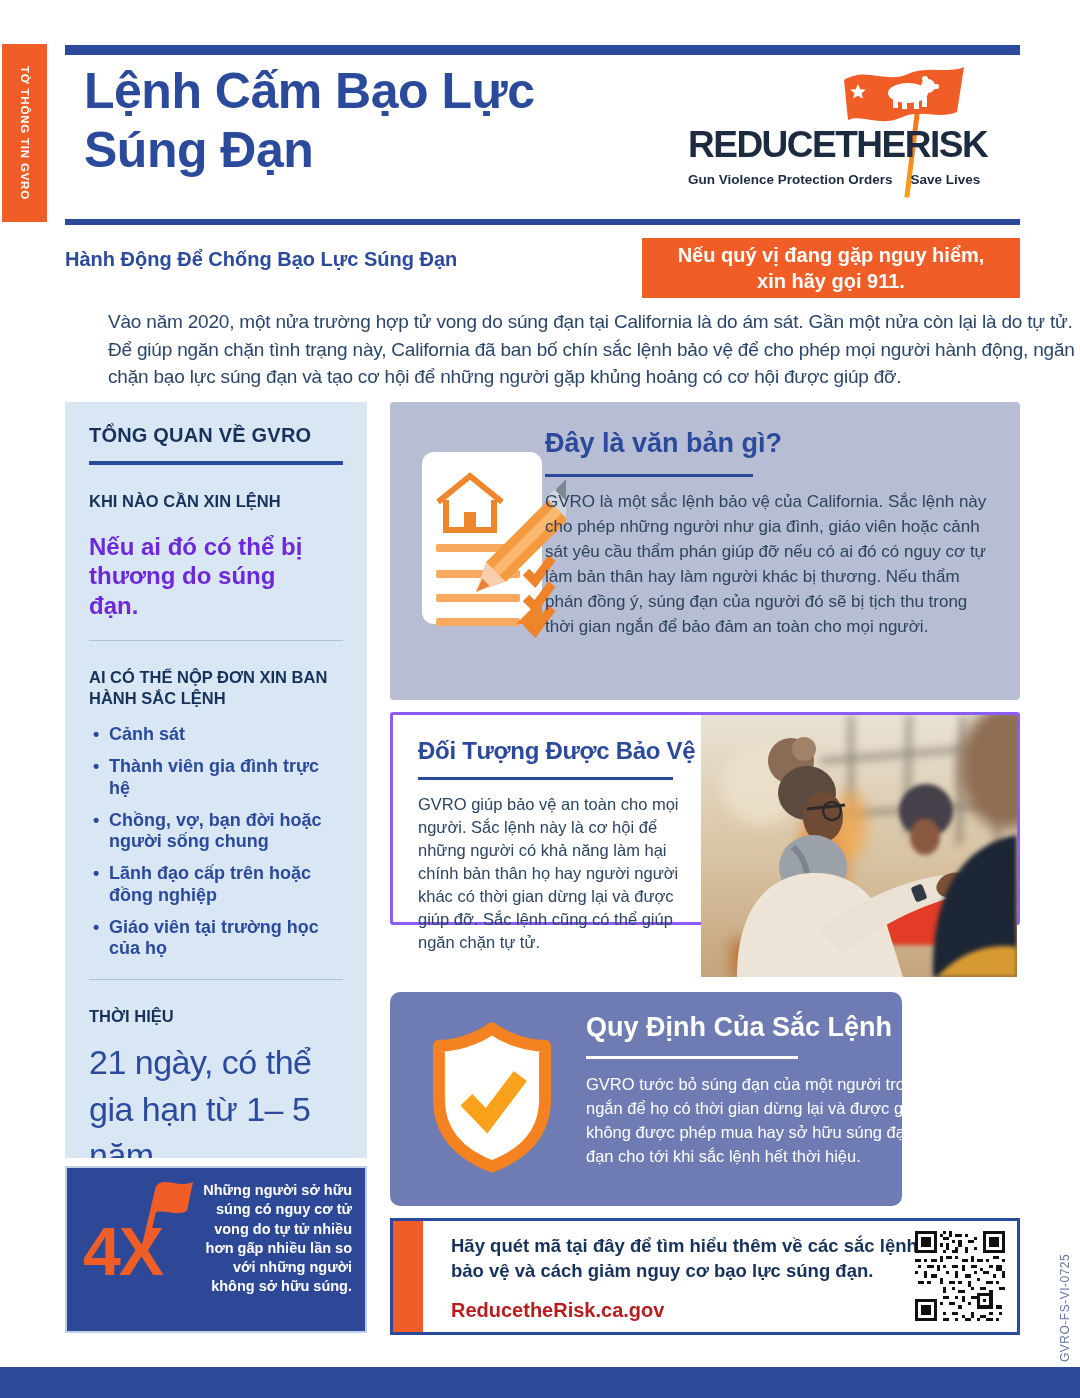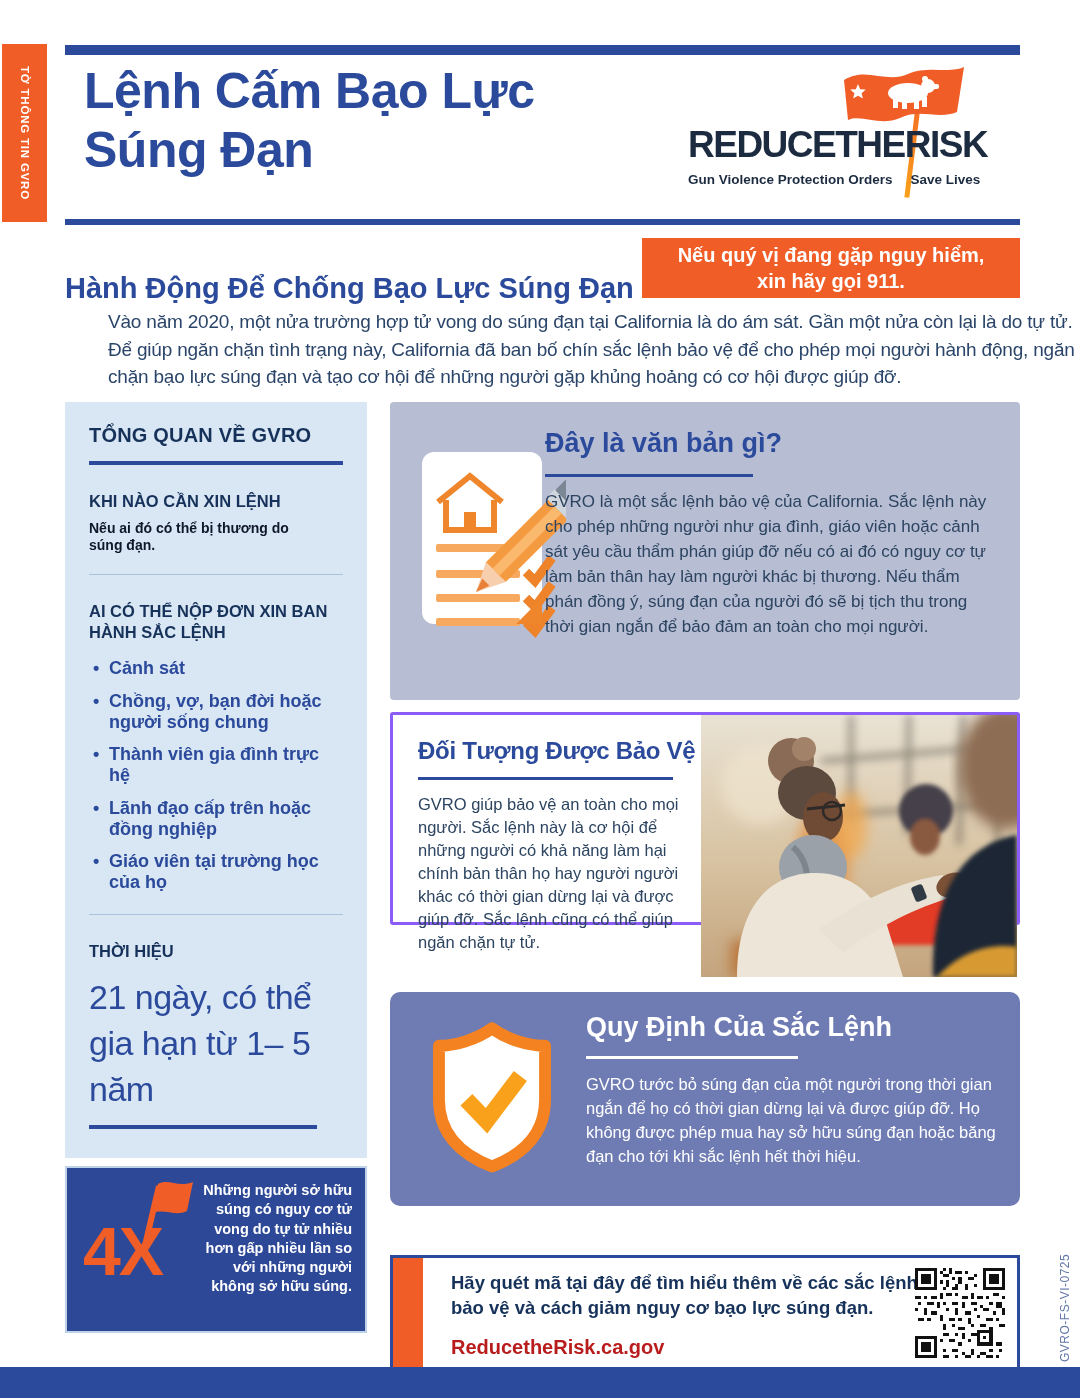--- a/index.html
+++ b/index.html
@@ -23,33 +23,33 @@
     background:linear-gradient(#f15d27,#f9a11b); transform:rotate(7deg); }
   .logo-flag { position:absolute; left:150px; top:-6px; width:132px; height:78px; }
   .wordmark { position:absolute; left:0; top:58px; white-space:nowrap; color:#1c2b40;
     font-size:37px; font-weight:700; letter-spacing:-1.5px; }
   .wordmark .w3 { }
   .tagline { position:absolute; left:0; top:106px; white-space:nowrap; color:#1c2b40;
     font-size:13.5px; font-weight:700; }
   .tagline .t2 { margin-left:18px; }
 
   
-  .intro-heading { position:absolute; left:65px; top:248px; width:570px; font-size:29px; font-weight:700; color:#2b4a9b;margin-top:24px; }
+  .intro-heading { position:absolute; left:65px; top:248px; width:570px; font-size:20px; font-weight:700; color:#2b4a9b; }
   .emergency-box { position:absolute; left:642px; top:238px; width:378px; height:60px; background:#f15d27;
     color:#fff; font-weight:700; font-size:20px; line-height:1.3; display:flex; align-items:center;
     justify-content:center; text-align:center; padding:0 28px; }
   .intro-paragraph { position:absolute; left:65px; top:308px; width:968px; font-size:19px; color:#2a4569;
     line-height:1.45; letter-spacing:-.2px;margin-left:43px; }
 
   
   .sidebar { position:absolute; left:65px; top:402px; width:302px; height:756px; background:#d9e7f4; padding:22px 24px; overflow:hidden; }
   .sb-title { font-size:20px; font-weight:700; color:#16325a; letter-spacing:.2px; }
   .sb-rule { height:4px; background:#2b4a9b; margin-top:14px; }
   .sb-h { margin-top:26px; font-size:16.5px; font-weight:700; color:#16325a; line-height:1.28; width:250px; }
-  .sb-blue { margin-top:8px; font-size:14px; font-weight:700; color:#0f172a; line-height:1.22; width:235px; }
+  .sb-blue { margin-top:20px; font-size:24px; font-weight:700; color:#6d28d9; line-height:1.22; width:235px; }
   .sb-div { border:none; border-top:1px solid #a9c3dc; margin-top:20px; }
   .sb-ul { list-style:none; margin-top:15px; padding-left:4px; }
   .sb-ul li { position:relative; padding-left:16px; font-size:18px; font-weight:700; color:#2b4a9b;
     line-height:1.18; margin-bottom:11px; width:240px; }
   .sb-ul li::before { content:"•"; position:absolute; left:0; top:0; color:#2b4a9b; }
   .sb-stat { margin-top:12px; font-size:34px; font-weight:400; color:#2b4a9b; line-height:1.36; width:252px; letter-spacing:-.5px; }
   .sb-stat-rule { width:228px; height:4px; background:#2b4a9b; margin-top:13px; }
 
   
   .stat-box { position:absolute; left:65px; top:1166px; width:302px; height:167px; background:#2d4896;
@@ -66,28 +66,28 @@
   .pw-underline { position:absolute; left:155px; top:72px; width:208px; height:3px; background:#2b4a9b; }
   .pw-body { position:absolute; left:155px; top:87px; width:448px; font-size:17px; color:#2c4460; line-height:25px; }
 
   .panel-who { position:absolute; left:390px; top:712px; width:630px; height:213px; background:#fff;
     border:3px solid #8b5cf6; border-radius:3px; }
   .pq-title { position:absolute; left:25px; top:22px; width:310px; font-size:24px; font-weight:700; color:#2b4a9b; letter-spacing:-.3px; }
   .pq-underline { position:absolute; left:25px; top:62px; width:255px; height:3px; background:#2b4a9b; }
   .pq-body { position:absolute; left:25px; top:78px; width:276px; font-size:16.5px; color:#2c4460; line-height:23px; }
   .pq-photo { position:absolute; right:0; top:0; width:316px; height:262px; overflow:hidden; }
 
-  .panel-rules { position:absolute; left:390px; top:992px; width:630px; height:214px; background:#6f7cb4; border-radius:10px;padding-left:28px; }
+  .panel-rules { position:absolute; left:390px; top:992px; width:512px; height:214px; background:#6f7cb4; border-radius:10px;padding-left:28px; }
   .pr-icon { position:absolute; left:38px; top:24px; width:128px; height:162px; }
   .pr-title { position:absolute; left:196px; top:20px; font-size:27px; font-weight:700; color:#fff; }
   .pr-underline { position:absolute; left:196px; top:64px; width:212px; height:3px; background:#fff; }
   .pr-body { position:absolute; left:196px; top:80px; width:414px; font-size:16.5px; color:#fff; line-height:24px; }
 
   
-  .qr-panel { position:absolute; left:390px; top:1218px; width:630px; height:117px; background:#fff; border:3px solid #2b4a9b;margin-top:37px; }
+  .qr-panel { position:absolute; left:390px; top:1218px; width:630px; height:117px; background:#fff; border:3px solid #2b4a9b; }
   .qr-strip { position:absolute; left:0; top:0; width:30px; height:100%; background:#f15d27; }
   .qr-text { position:absolute; left:58px; top:13px; width:490px; font-size:18.5px; font-weight:700; color:#16325a; line-height:1.35; }
   .qr-url { position:absolute; left:58px; top:78px; font-size:20px; font-weight:700; color:#b91c1c; text-decoration:none; }
   .qr-code { position:absolute; right:12px; top:10px; width:90px; height:90px; }
 
   .doc-code { position:absolute; right:8px; top:1222px; height:140px; writing-mode:vertical-rl;
     transform:rotate(180deg); font-size:12px; color:#6277a8; letter-spacing:.5px; }
 
   .bottom-bar { position:absolute; left:0; top:1367px; width:1080px; height:31px; background:#2b4a9b; }
 </style>
@@ -135,22 +135,22 @@
     <div class="sb-rule"></div>
 
     <div class="sb-h">KHI NÀO CẦN XIN LỆNH</div>
     <div class="sb-blue">Nếu ai đó có thể bị thương do súng đạn.</div>
 
     <hr class="sb-div">
 
     <div class="sb-h">AI CÓ THỂ NỘP ĐƠN XIN BAN HÀNH SẮC LỆNH</div>
     <ul class="sb-ul">
       <li>Cảnh sát</li>
+      <li>Thành viên gia đình trực hệ</li>
       <li>Chồng, vợ, bạn đời hoặc người sống chung</li>
-      <li>Thành viên gia đình trực hệ</li>
       <li>Lãnh đạo cấp trên hoặc đồng nghiệp</li>
       <li>Giáo viên tại trường học của họ</li>
     </ul>
 
     <hr class="sb-div">
 
     <div class="sb-h">THỜI HIỆU</div>
     <div class="sb-stat">21 ngày, có thể gia hạn từ 1– 5 năm</div>
     <div class="sb-stat-rule"></div>
   </aside>

